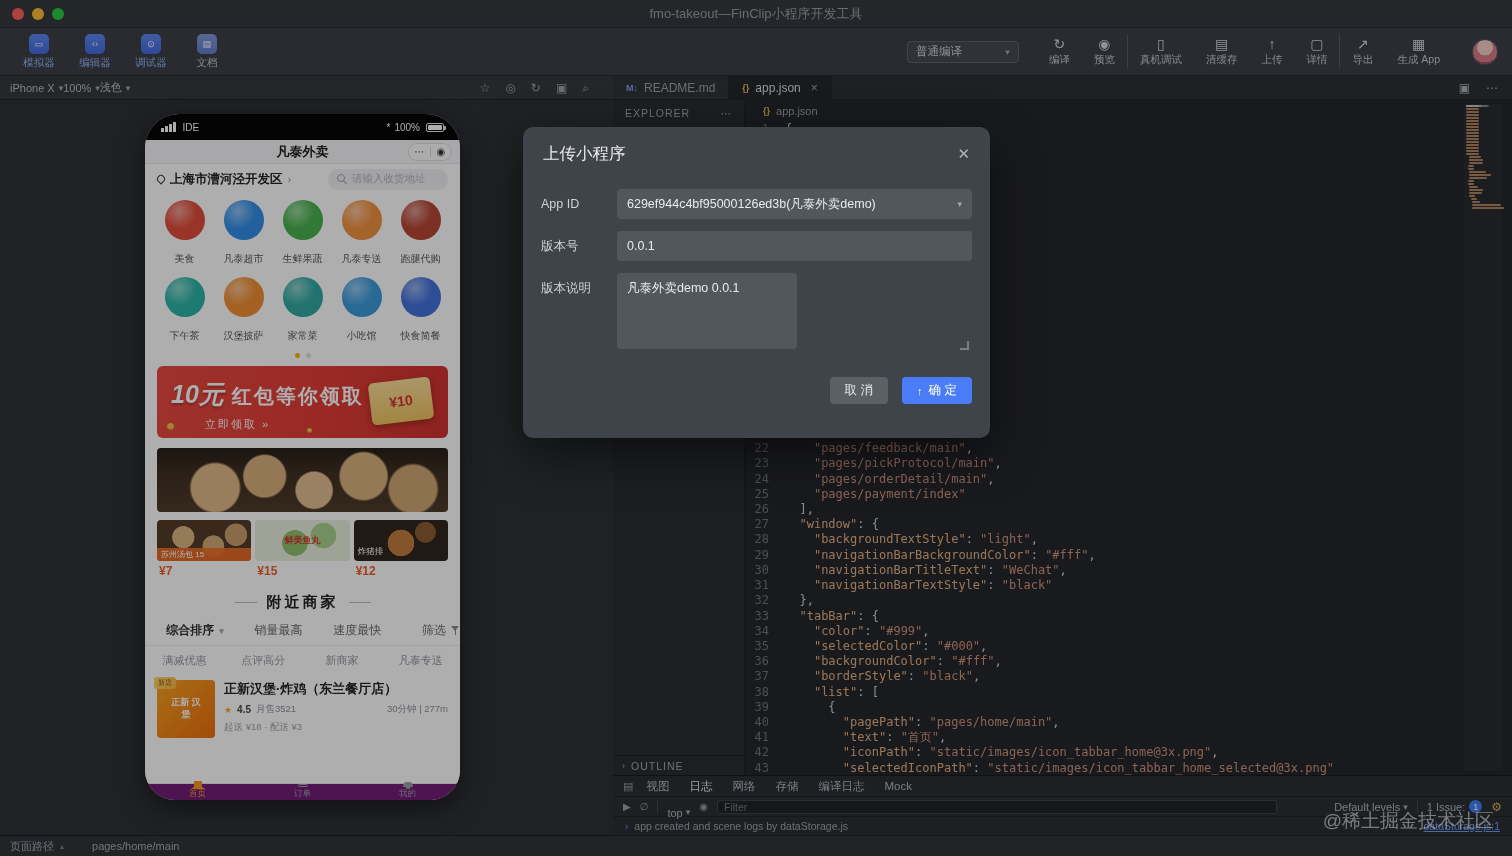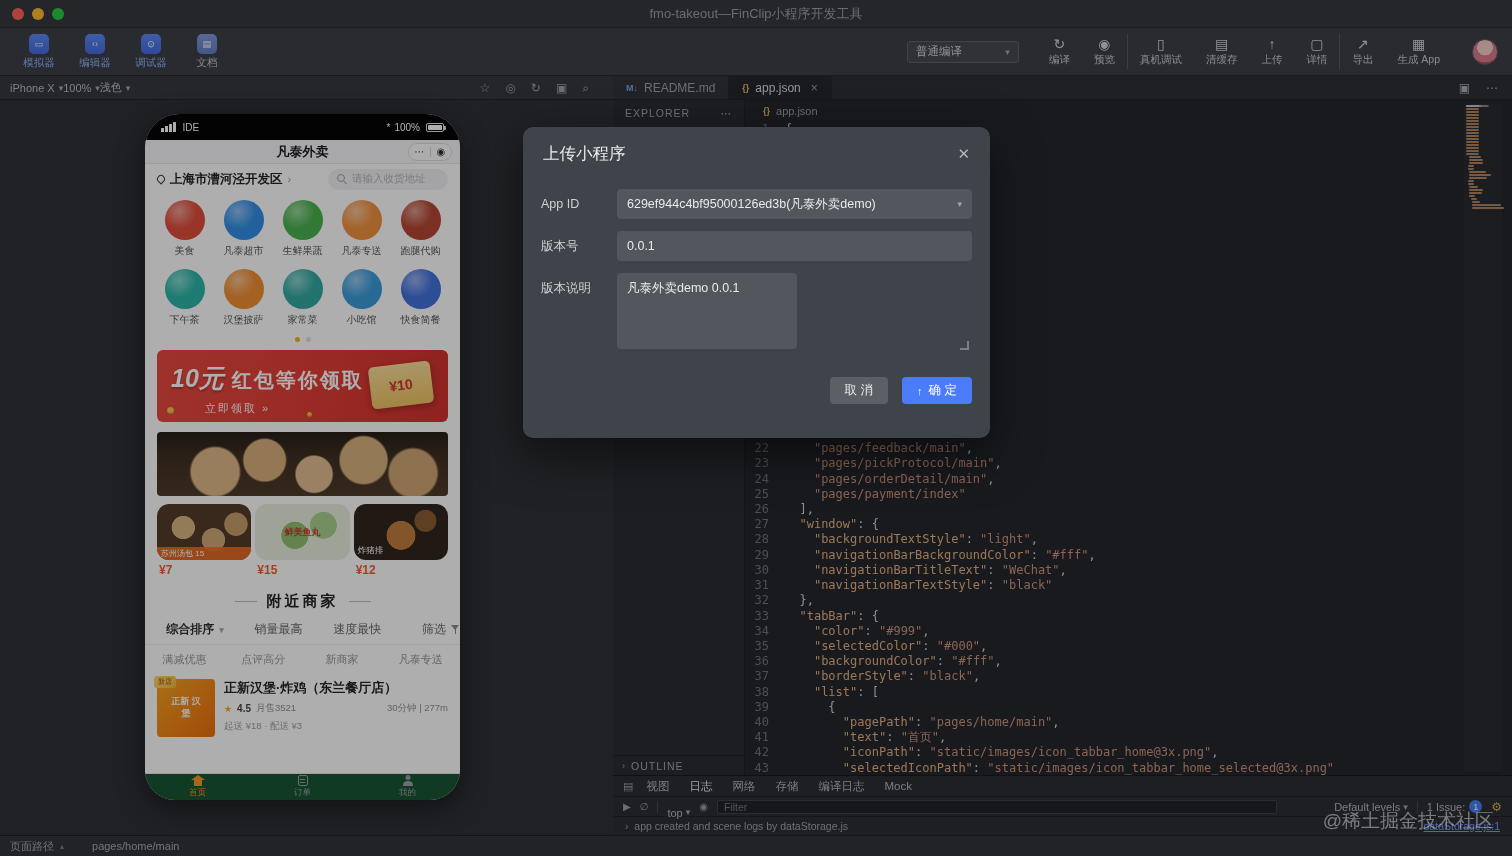--- a/index.html
+++ b/index.html
@@ -126,21 +126,21 @@
   .i-pin{width:8px;height:8px;border:1.4px solid #333;border-radius:50% 50% 50% 0;transform:rotate(-45deg);flex:none;}
   .loc-text{font-size:12.5px;font-weight:bold;color:#222;}
   .loc-arrow{color:#999;font-size:11px;}
   .search-pill{margin-left:auto;width:120px;height:21px;border-radius:11px;background:#f1f1f4;display:flex;
     align-items:center;gap:5px;padding:0 9px;color:#9aa0a6;}
   .i-search{position:relative;width:10px;height:10px;flex:none;}
   .i-search::before{content:"";position:absolute;width:6px;height:6px;border:1.3px solid currentColor;border-radius:50%;left:0;top:0;}
   .i-search::after{content:"";position:absolute;width:4px;height:1.3px;background:currentColor;transform:rotate(45deg);left:6px;top:8px;}
   .search-ph{font-size:10.5px;color:#b2b5ba;}
   .cat-grid{display:grid;grid-template-columns:repeat(5,1fr);row-gap:11px;padding:6px 10px 2px;}
-  .cat{display:flex;flex-direction:column;align-items:center;gap:4px;}
+  .cat{display:flex;flex-direction:column;align-items:center;gap:12px;}
   .cat-icon{width:40px;height:40px;border-radius:50%;}
   .cat-label{font-size:10px;color:#555;white-space:nowrap;}
   .dots{display:flex;justify-content:center;gap:6px;margin:8px 0 2px;}
   .dot{width:5px;height:5px;border-radius:50%;background:#e0e0e0;}
   .dot.on{background:#f7b500;}
   .banner{position:relative;margin:8px 12px 0;height:72px;border-radius:6px;overflow:hidden;
     background:linear-gradient(100deg,#e8463c,#e23a31 55%,#cf2f2a);padding:12px 14px;color:#fff;}
   .bn-row1{display:flex;align-items:baseline;gap:8px;}
   .bn-amount{font-size:25px;font-weight:bold;font-style:italic;text-shadow:0 2px 2px rgba(0,0,0,.25);}
   .bn-title{font-size:20px;font-weight:bold;letter-spacing:2px;}
@@ -152,21 +152,21 @@
   .food-photo{margin:10px 12px 0;height:64px;border-radius:4px;
     background:
       radial-gradient(circle at 20% 62%, #e0b887 0 10%, rgba(0,0,0,0) 11%),
       radial-gradient(circle at 37% 44%, #d8ae7a 0 11%, rgba(0,0,0,0) 12%),
       radial-gradient(circle at 54% 66%, #e3bd8e 0 11%, rgba(0,0,0,0) 12%),
       radial-gradient(circle at 71% 44%, #d9b07d 0 11%, rgba(0,0,0,0) 12%),
       radial-gradient(circle at 88% 64%, #cfa670 0 9%, rgba(0,0,0,0) 10%),
       linear-gradient(180deg,#241a12,#3d2d1e 40%,#4b3825);}
   .products{display:flex;gap:4px;margin:8px 12px 0;}
   .prod{flex:1;}
-  .p-img{position:relative;height:56px;border-radius:12px;overflow:hidden;}
+  .p-img{position:relative;height:41px;border-radius:4px;overflow:hidden;}
   .p-img.v1{background:radial-gradient(circle at 28% 42%,#d9b37e 0 15%,rgba(0,0,0,0) 16%),
     radial-gradient(circle at 60% 64%,#d0a873 0 17%,rgba(0,0,0,0) 18%),
     radial-gradient(circle at 84% 36%,#c79d68 0 13%,rgba(0,0,0,0) 14%),#513a26;}
   .p-img.v2{background:radial-gradient(circle at 42% 56%,#8fbf6e 0 21%,rgba(0,0,0,0) 22%),
     radial-gradient(circle at 72% 38%,#a8cf8a 0 17%,rgba(0,0,0,0) 18%),#e9efdc;}
   .p-img.v3{background:radial-gradient(circle at 50% 56%,#c07a3a 0 25%,rgba(0,0,0,0) 26%),
     radial-gradient(circle at 76% 30%,#8a5a2e 0 13%,rgba(0,0,0,0) 14%),#2e2318;}
   .p-tag1{position:absolute;left:0;bottom:0;right:0;height:13px;background:rgba(238,106,31,.92);
     color:#fff;font-size:8px;line-height:13px;padding:0 4px;white-space:nowrap;overflow:hidden;}
   .p-tag2{position:absolute;inset:0;display:flex;align-items:center;justify-content:center;
@@ -191,21 +191,21 @@
   .shop-logo-text{color:#fff;font-size:9px;font-weight:bold;text-align:center;line-height:1.3;width:30px;}
   .shop-badge{position:absolute;top:-3px;left:-3px;background:linear-gradient(135deg,#ffd76e,#f5b63c);
     color:#8a5200;font-size:7px;padding:1px 4px;border-radius:3px;}
   .shop-info{flex:1;min-width:0;}
   .shop-name{font-size:13px;font-weight:bold;color:#222;white-space:nowrap;overflow:hidden;}
   .shop-meta{display:flex;align-items:center;gap:5px;margin-top:5px;font-size:9.5px;color:#8a8e93;}
   .star{color:#f6a623;font-size:9px;}
   .shop-rating{color:#444;font-weight:bold;font-size:10px;}
   .shop-eta{margin-left:auto;}
   .shop-delivery{margin-top:5px;font-size:9.5px;color:#9a9ea3;}
-  .ph-tabbar{height:27px;background:#14532d;border-top:1px solid #e8e8ea;display:flex;flex:none;}
+  .ph-tabbar{height:17px;background:#701a75;border-top:1px solid #e8e8ea;display:flex;flex:none;}
   .ph-tab{flex:1;display:flex;flex-direction:column;align-items:center;justify-content:center;gap:1px;color:#9a9ea3;}
   .ph-tab.active{color:#f7941d;}
   .ph-tab-label{font-size:8.5px;}
   .ic-home{position:relative;width:13px;height:11px;}
   .ic-home::before{content:"";position:absolute;top:0;left:50%;transform:translateX(-50%);
     border-left:7px solid transparent;border-right:7px solid transparent;border-bottom:5px solid currentColor;}
   .ic-home::after{content:"";position:absolute;bottom:0;left:2.5px;right:2.5px;height:6px;background:currentColor;}
   .ic-doc{width:10px;height:11px;border:1.4px solid currentColor;border-radius:2px;
     background:linear-gradient(currentColor,currentColor) 50% 3px/5px 1px no-repeat,
                linear-gradient(currentColor,currentColor) 50% 6px/5px 1px no-repeat;}

